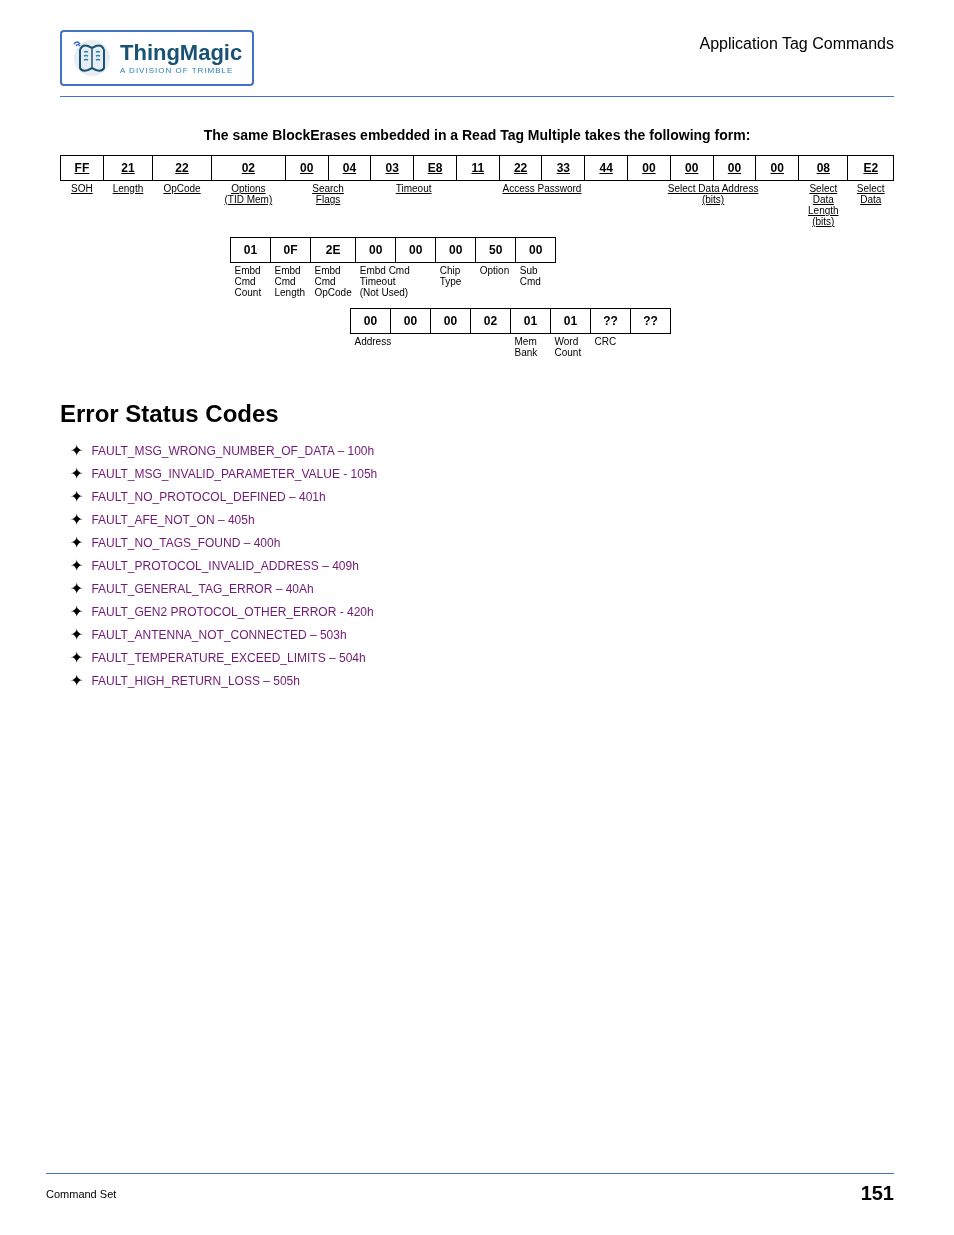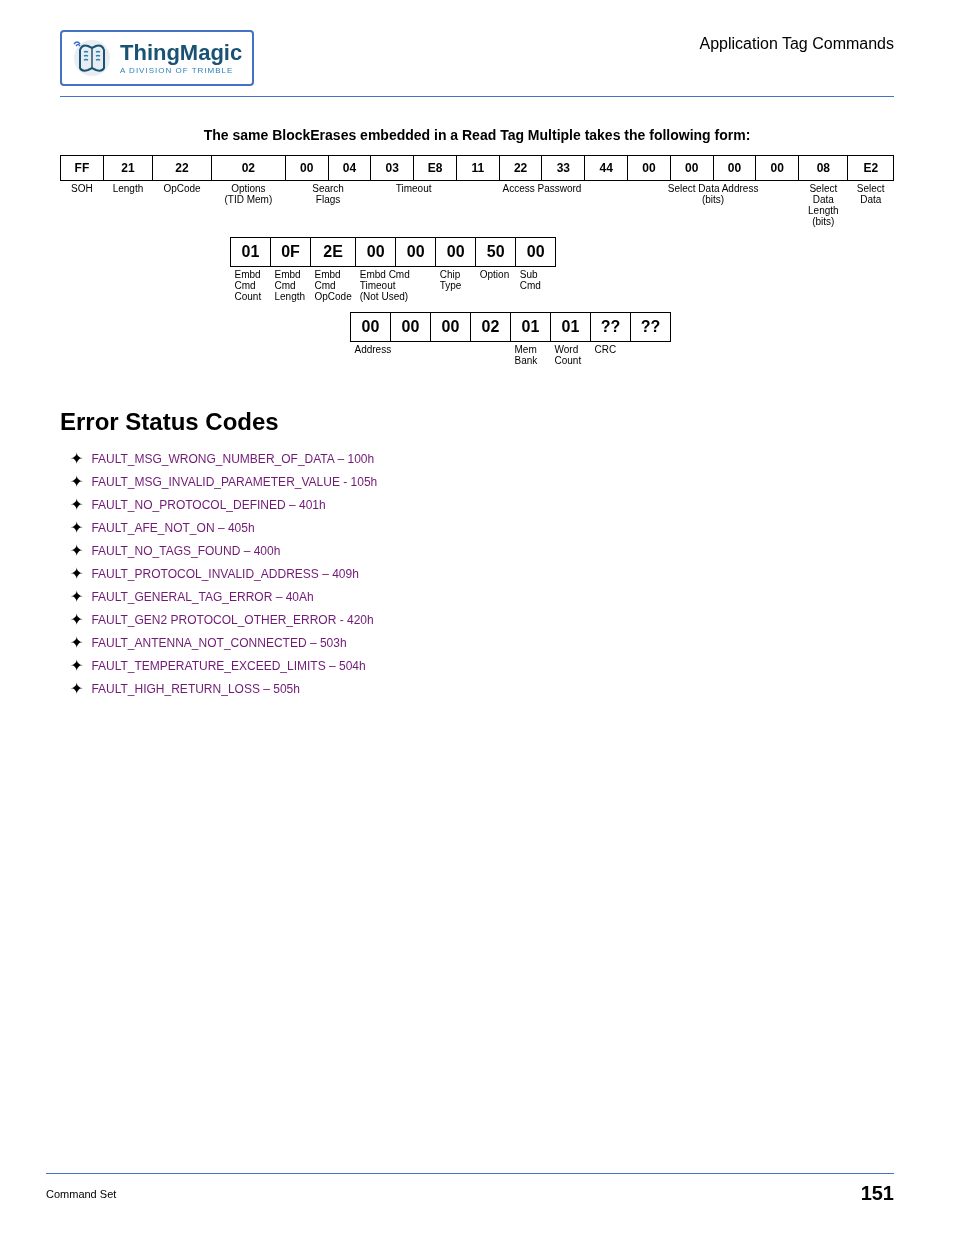--- a/index.html
+++ b/index.html
@@ -111,21 +111,21 @@
     }
 
     .sub-table {
       border-collapse: collapse;
     }
 
     .sub-table td {
       border: 1px solid #000;
       text-align: center;
       padding: 5px 8px;
-      font-size: 16px;
+      font-size: 12px;
       font-weight: bold;
       min-width: 40px;
     }
 
     .sub-table .label-row td {
       border: none;
       font-weight: normal;
       font-size: 10px;
       text-align: left;
       padding: 2px 4px;
@@ -190,20 +190,21 @@
 
     .footer-right {
       font-size: 20px;
       font-weight: bold;
       color: #000;
     }
 
     
     .table-section {
       margin-bottom: 6px;
+      text-decoration: underline;
     }
 
     .bold-hex td {
       font-weight: bold;
     }
   </style>
 </head>
 <body>
 
 <div class="page">

